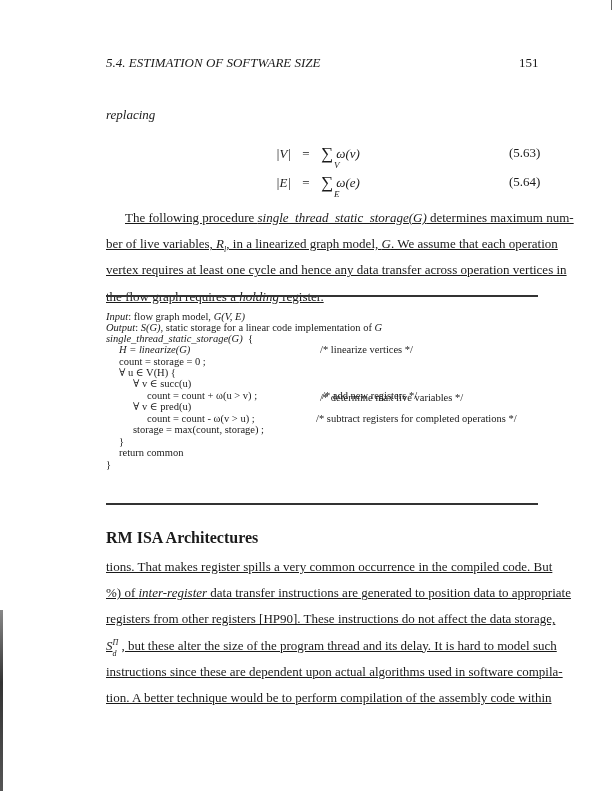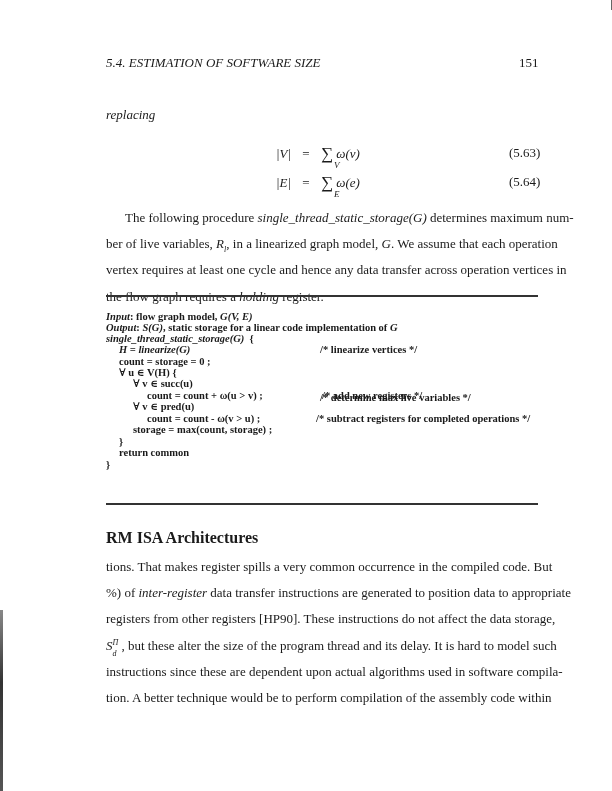--- a/index.html
+++ b/index.html
@@ -7,27 +7,27 @@
     width: 612px; height: 791px; position: relative; overflow: hidden;
     background: #ffffff; color: #1a1a1a;
     font-family: "Liberation Serif", "DejaVu Serif", serif;
   }
   .abs { position: absolute; white-space: nowrap; }
   .it { font-style: italic; }
   .b { font-weight: bold; }
   .hdr { font-size: 13px; }
   .body-text { font-size: 13px; line-height: 26px; }
   .para { position: absolute; left: 106px; width: 433px; text-align: justify; font-size: 13px; line-height: 26.2px; }
-  .para .line { display: block; text-align: justify; text-align-last: justify; height: 26.2px; white-space: nowrap; }
+  .para .line { display: block; text-align: justify; text-align-last: justify; height: 26.2px; white-space: nowrap; text-decoration: underline; }
   .para .line.last { text-align-last: left; }
   .eq { font-size: 13px; }
   .sum { font-size: 17px; position: relative; top: 1px; }
   .sub { font-size: 9px; font-style: italic; position: absolute; }
   .rule { position: absolute; height: 1.5px; background: #333; }
-  .code { font-size: 10.5px; line-height: 11.4px; font-weight: bold; }
+  .code { font-size: 10.5px; line-height: 11.4px; }
   .scanedge-left { position: absolute; left: 0; top: 610px; width: 3px; height: 181px; background: linear-gradient(#888, #333 40%, #555); }
   .scanedge-right { position: absolute; left: 611px; top: 0; width: 1px; height: 10px; background: #666; }
   .math { font-style: italic; }
 </style>
 </head>
 <body>
 
 <div class="scanedge-right"></div>
 <div class="scanedge-left"></div>
 

